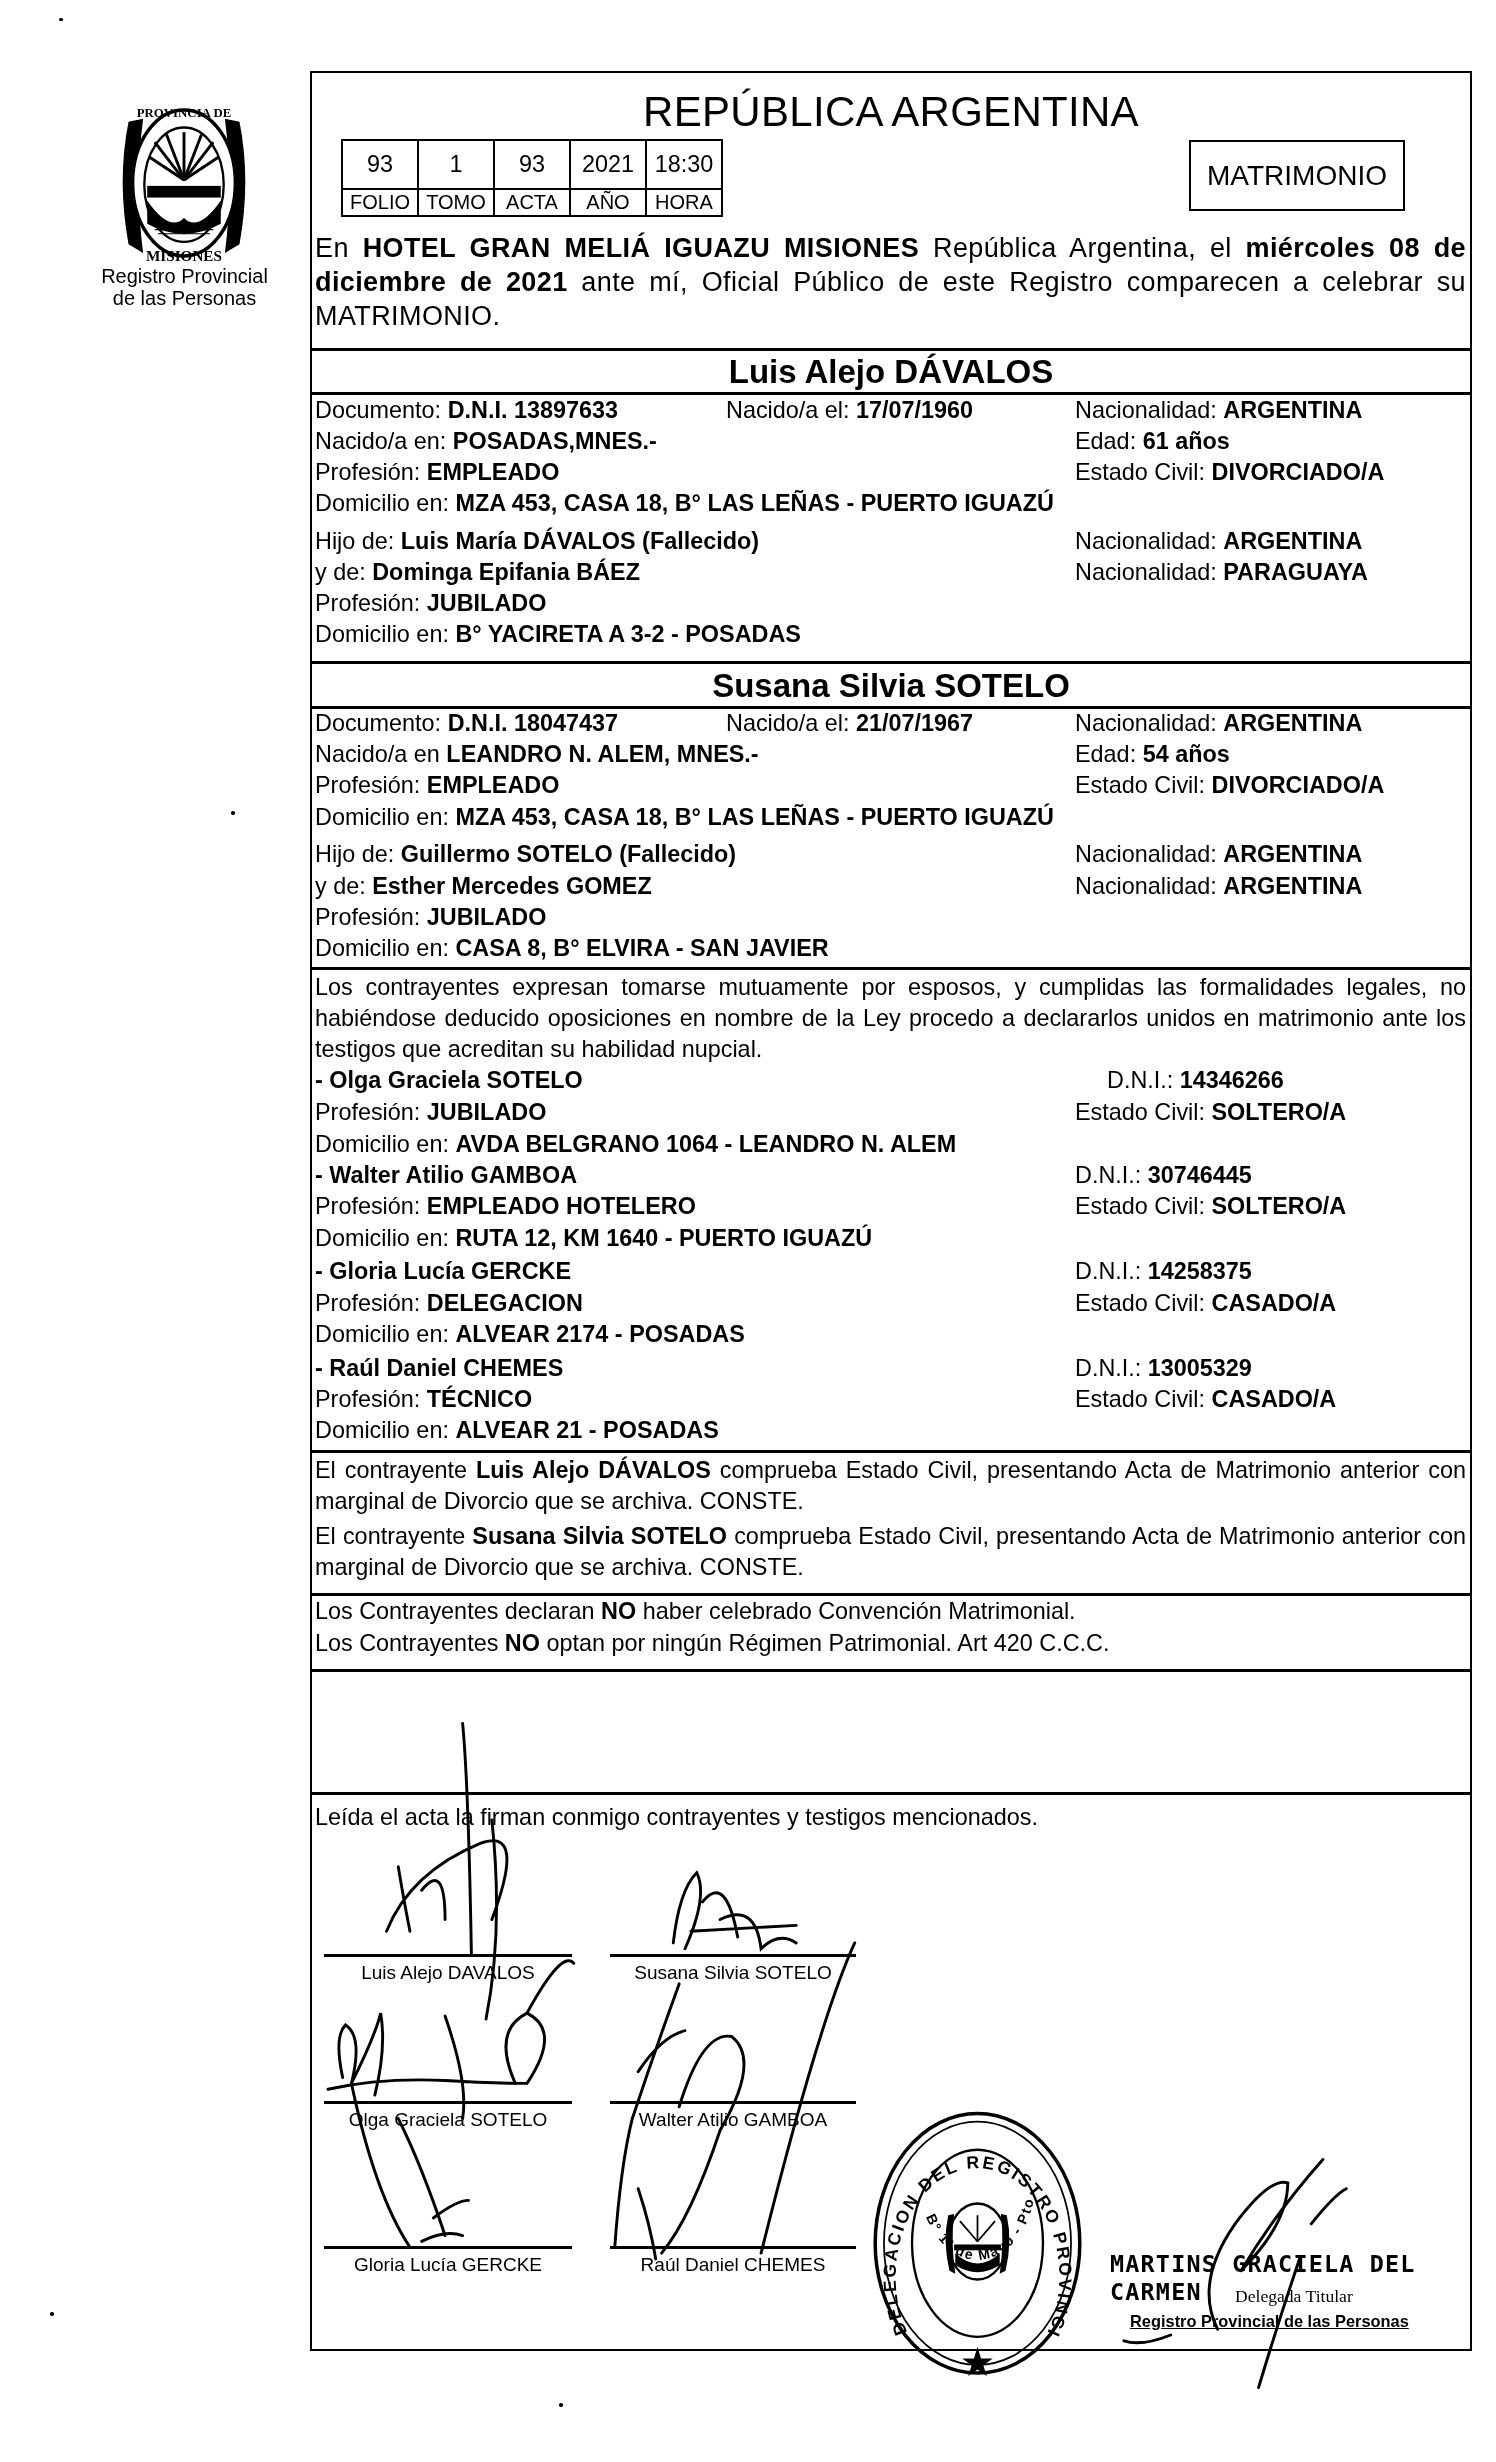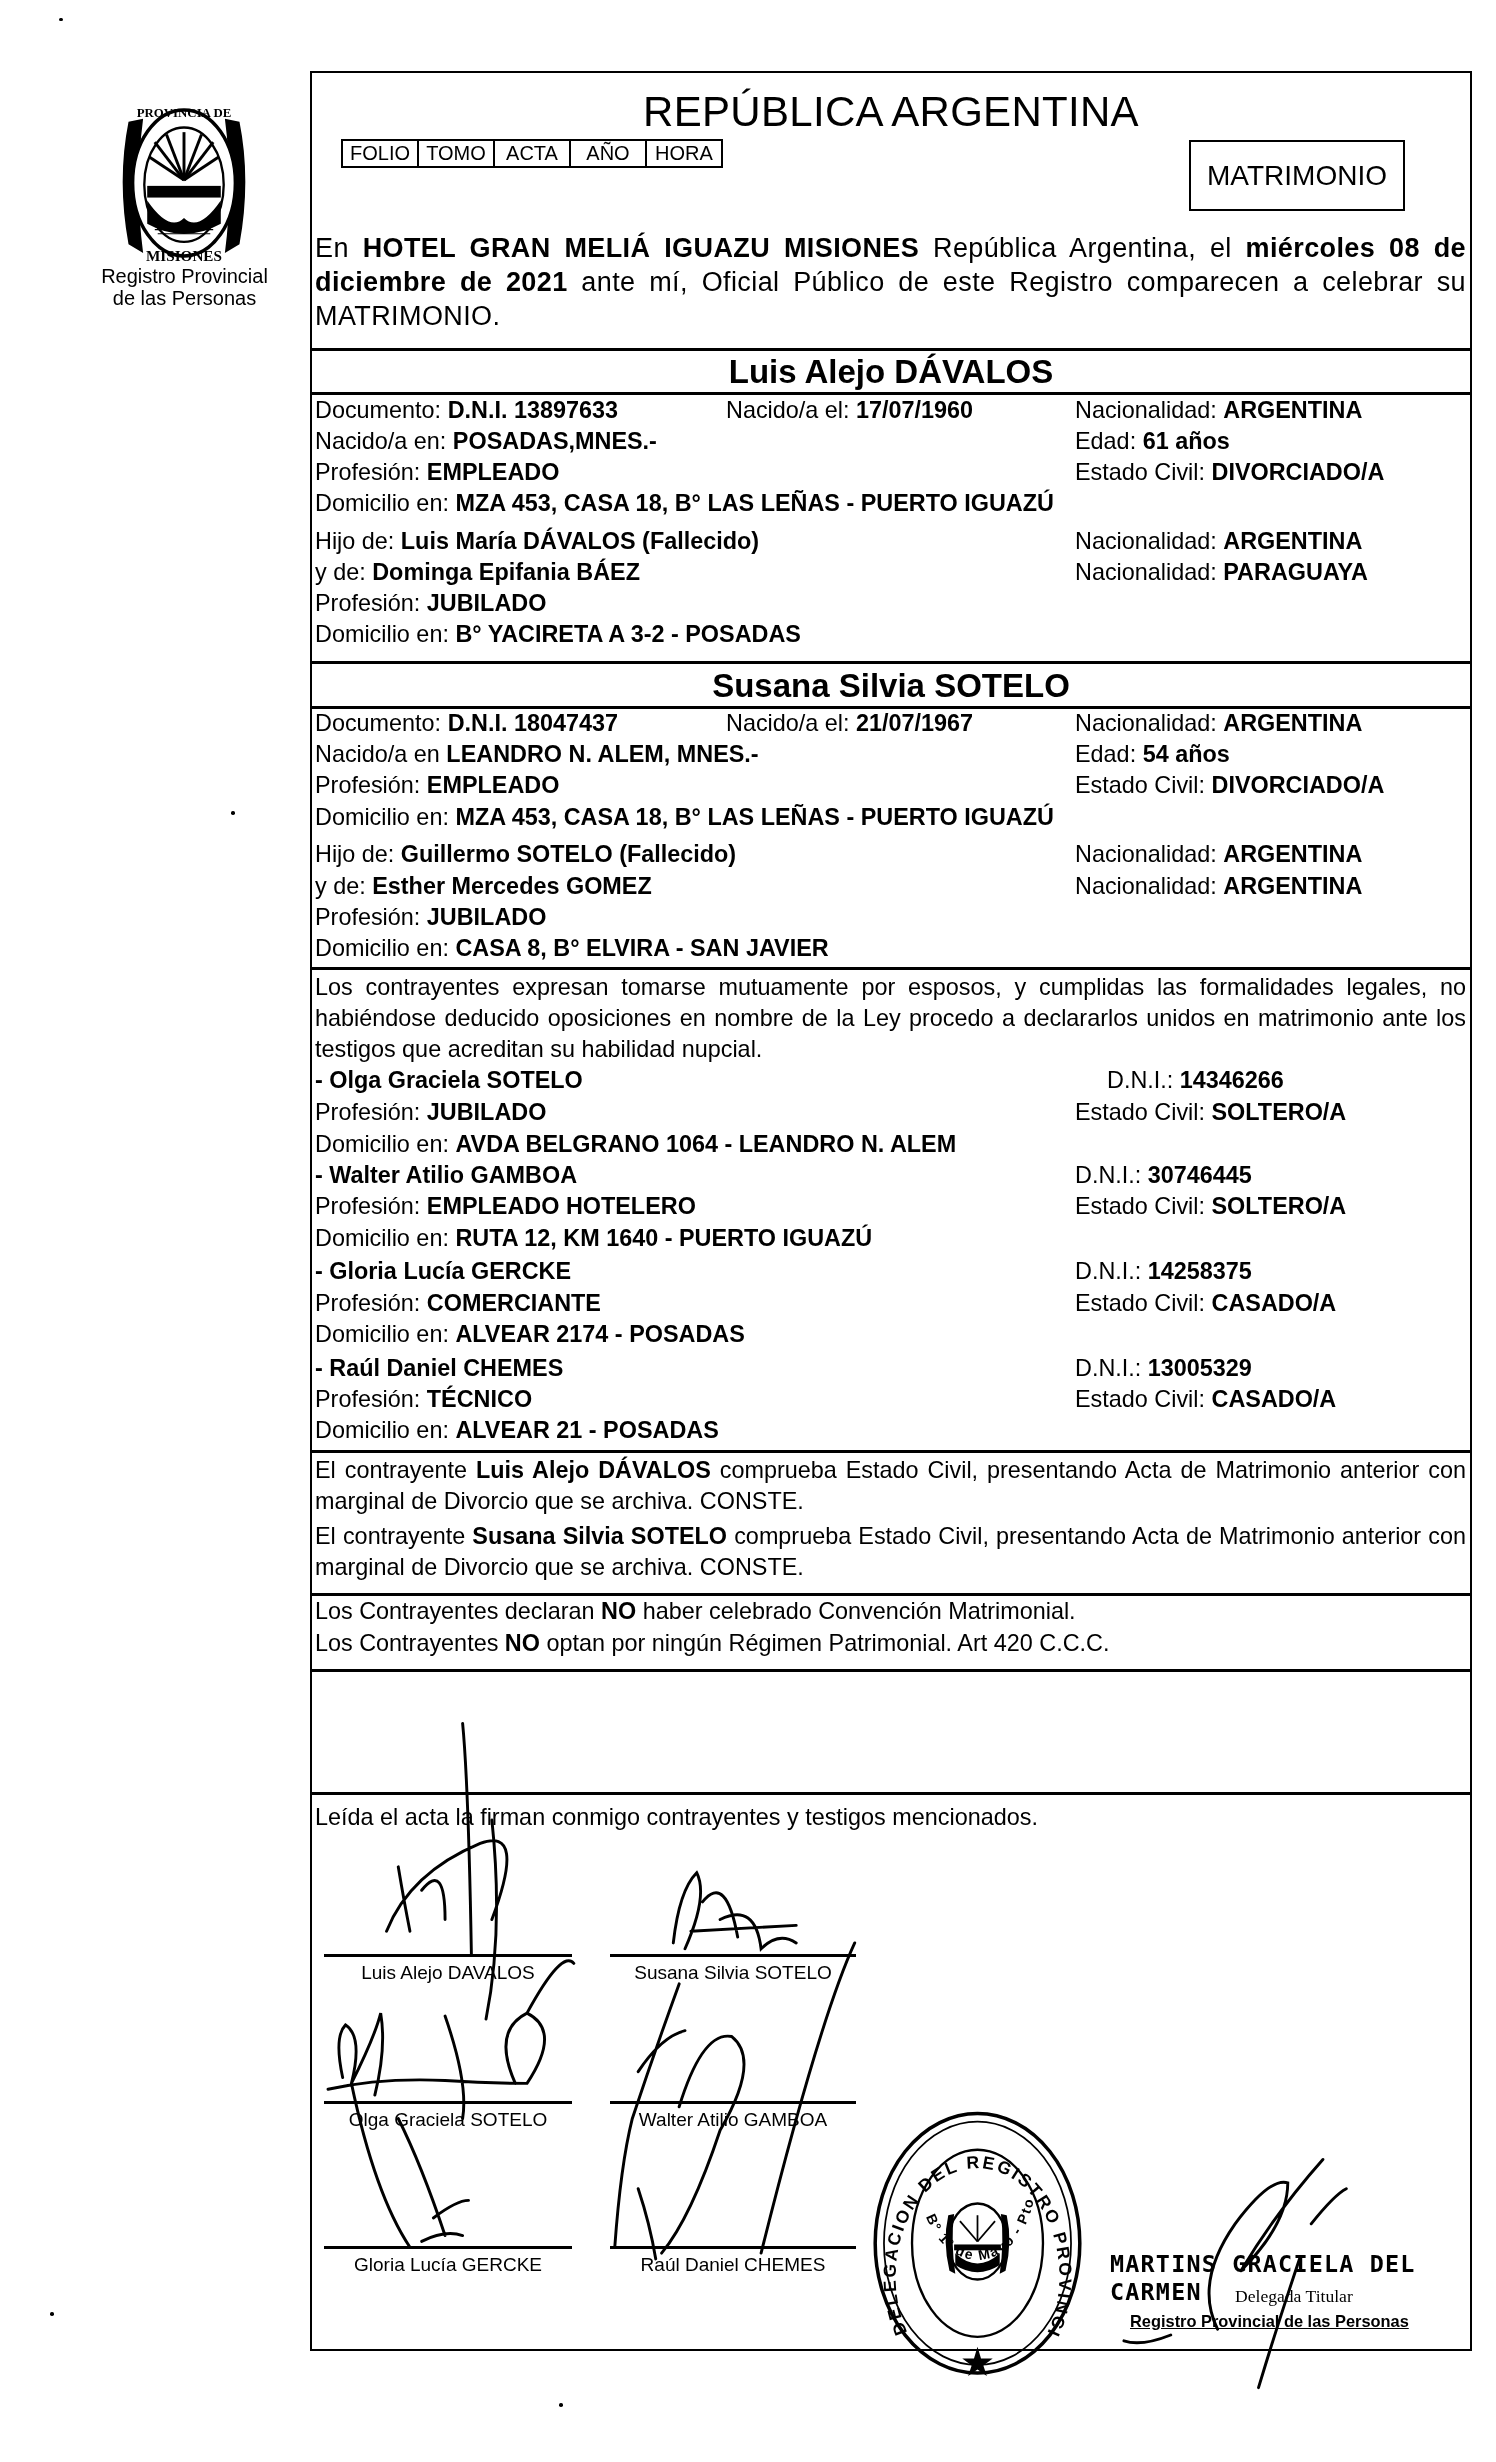--- a/index.html
+++ b/index.html
@@ -63,20 +63,27 @@
 </div>
 <div class="abs logo-caption" style="top:265px;">Registro Provincial</div>
 <div class="abs logo-caption" style="top:287px;">de las Personas</div>
 
 <div class="abs frame"></div>
 
 <div class="abs title">REPÚBLICA ARGENTINA</div>
 
 <table class="abs folio-table">
   <tbody>
+      <tr class="v">
+    <td>93</td>
+    <td>1</td>
+    <td>93</td>
+    <td>2021</td>
+    <td>18:30</td>
+  </tr>
   <tr class="k">
     <td>FOLIO</td>
     <td>TOMO</td>
     <td>ACTA</td>
     <td>AÑO</td>
     <td>HORA</td>
   </tr>
 </tbody>
   </table>
 
@@ -153,21 +160,21 @@
   <div class="row" style="top:1130px;"><span>Domicilio en: </span><span class="b">AVDA BELGRANO 1064 - LEANDRO N. ALEM</span></div>
 
   <div class="row b" style="top:1161px;">- Walter Atilio GAMBOA</div>
   <div class="col3" style="top:1161px;"><span>D.N.I.: </span><span class="b">30746445</span></div>
   <div class="row" style="top:1192px;"><span>Profesión: </span><span class="b">EMPLEADO HOTELERO</span></div>
   <div class="col3" style="top:1192px;"><span>Estado Civil: </span><span class="b">SOLTERO/A</span></div>
   <div class="row" style="top:1224px;"><span>Domicilio en: </span><span class="b">RUTA 12, KM 1640 - PUERTO IGUAZÚ</span></div>
 
   <div class="row b" style="top:1257px;">- Gloria Lucía GERCKE</div>
   <div class="col3" style="top:1257px;"><span>D.N.I.: </span><span class="b">14258375</span></div>
-  <div class="row" style="top:1289px;"><span>Profesión: </span><span class="b">COMERCIANTE</span></div>
+  <div class="row" style="top:1289px;"><span>Profesión: </span><span class="b">DELEGACION</span></div>
   <div class="col3" style="top:1289px;"><span>Estado Civil: </span><span class="b">CASADO/A</span></div>
   <div class="row" style="top:1320px;"><span>Domicilio en: </span><span class="b">ALVEAR 2174 - POSADAS</span></div>
 
   <div class="row b" style="top:1354px;">- Raúl Daniel CHEMES</div>
   <div class="col3" style="top:1354px;"><span>D.N.I.: </span><span class="b">13005329</span></div>
   <div class="row" style="top:1385px;"><span>Profesión: </span><span class="b">TÉCNICO</span></div>
   <div class="col3" style="top:1385px;"><span>Estado Civil: </span><span class="b">CASADO/A</span></div>
   <div class="row" style="top:1416px;"><span>Domicilio en: </span><span class="b">ALVEAR 21 - POSADAS</span></div>
 </div>
 

